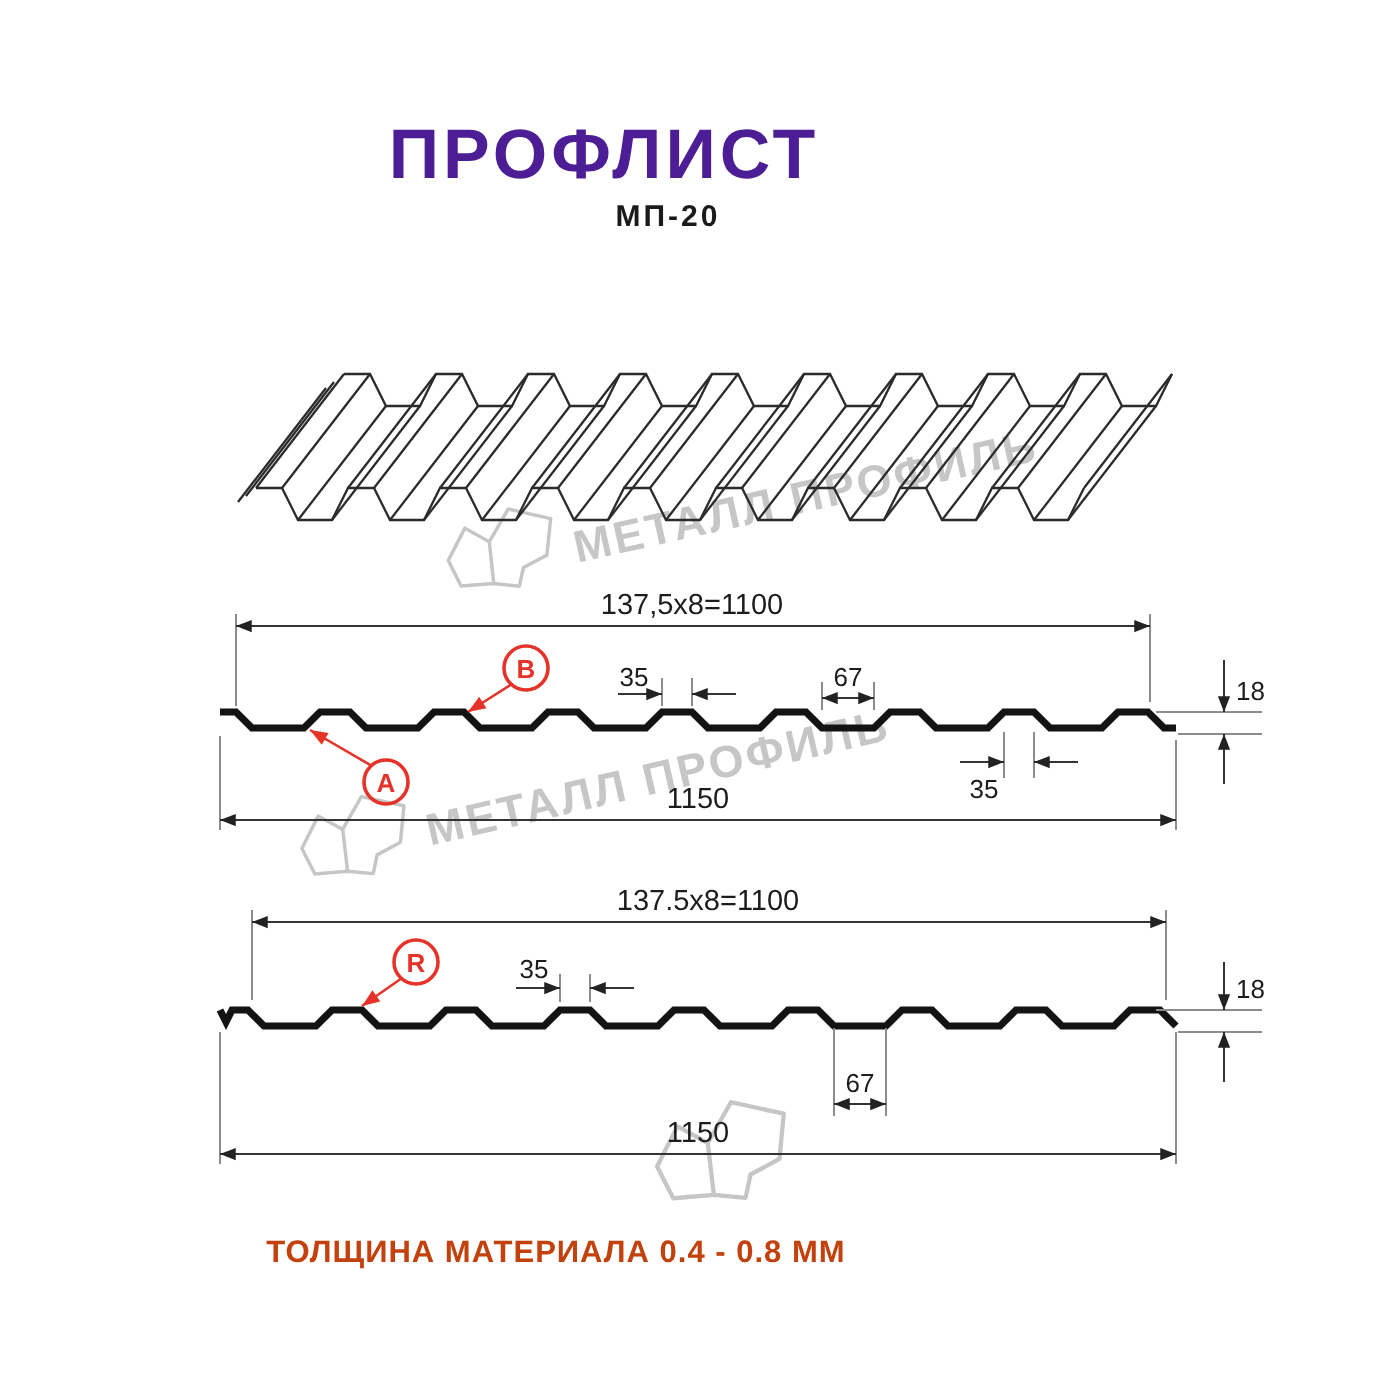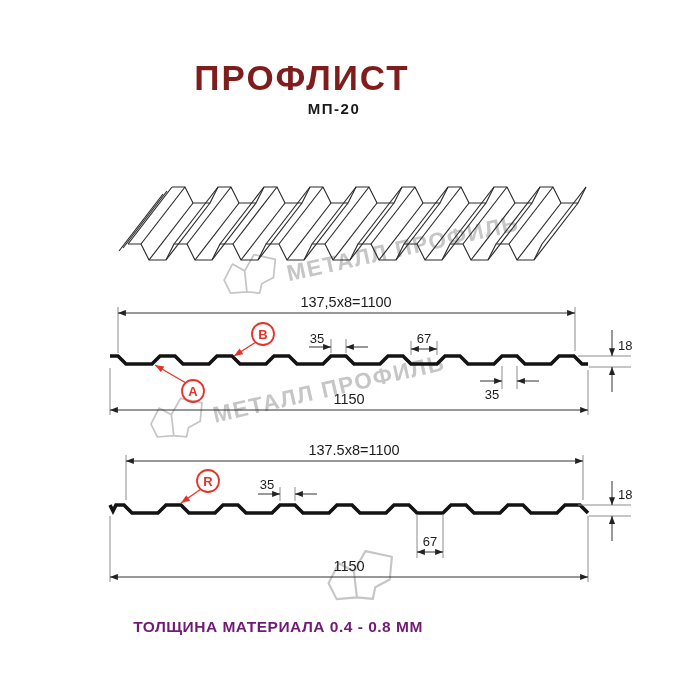--- a/index.html
+++ b/index.html
@@ -1,23 +1,23 @@
 <!DOCTYPE html>
 <html><head>
 <meta charset="utf-8">
 <style>
   html,body{margin:0;padding:0;background:#fff;}
   .canvas{position:relative;width:700px;height:700px;background:#ffffff;overflow:hidden;
           font-family:"Liberation Sans", sans-serif;}
   .title{position:absolute;top:58px;left:0;width:604px;text-align:center;
-         font-size:35px;font-weight:700;letter-spacing:2px;color:#7f1d1d;}
+         font-size:35px;font-weight:700;letter-spacing:2px;color:#4c1d95;}
   .subtitle{position:absolute;top:100px;left:0;width:668px;text-align:center;
          font-size:15px;font-weight:700;letter-spacing:1.5px;color:#1a1a1a;}
   .footer{position:absolute;top:618px;left:0;width:556px;text-align:center;
-         font-size:15.5px;font-weight:700;letter-spacing:.5px;color:#701a75;}
+         font-size:15.5px;font-weight:700;letter-spacing:.5px;color:#c2410c;}
   svg.drawing{position:absolute;left:0;top:0;}
   .profile{fill:none;stroke:#131313;stroke-width:3.6;stroke-linejoin:miter;}
   .sheet3d{fill:none;stroke:#2b2b2b;stroke-width:1.15;}
   .ext{stroke:#8c8c8c;stroke-width:1;}
   .dim{stroke:#333;stroke-width:1;}
   .dimS{font-size:13px;fill:#1c1c1c;}
   .dimBig{font-size:14.5px;fill:#1c1c1c;}
   .leader{stroke:#e6332a;stroke-width:1.3;}
   .lblC{fill:none;stroke:#e6332a;stroke-width:1.8;}
   .lblT{fill:#e6332a;font-size:13px;font-weight:700;text-anchor:middle;}

